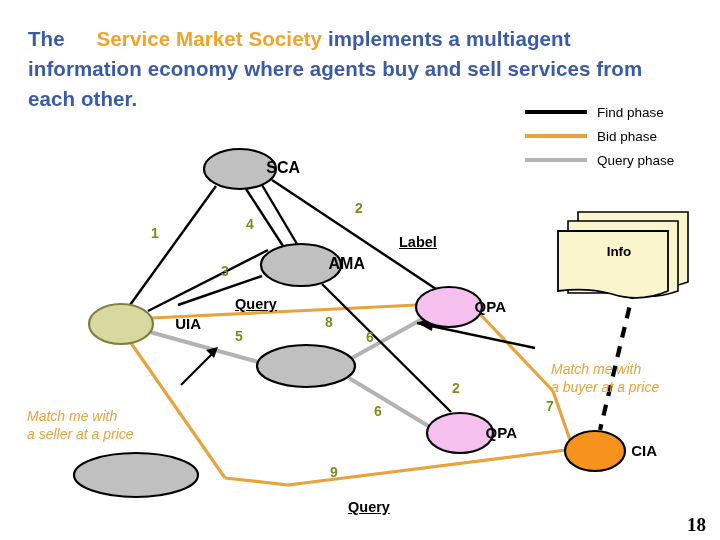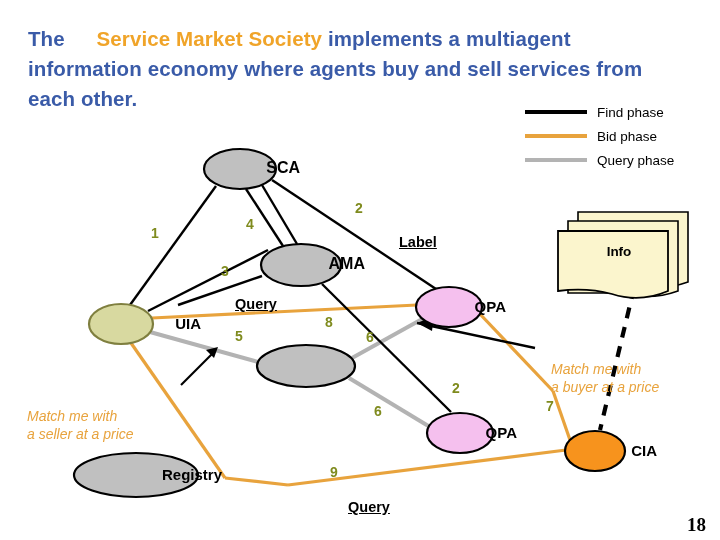--- a/index.html
+++ b/index.html
@@ -122,21 +122,20 @@
       <ellipse cx="136" cy="475" rx="62" ry="22" fill="#c0c0c0" stroke="#000000" stroke-width="2.2"></ellipse>
     </g>
   </svg>
 
   <div class="nodelbl" style="left:204px;top:159px;width:72px;font-size:16px;">SCA</div>
   <div class="nodelbl" style="left:261px;top:255px;width:80px;font-size:16px;">AMA</div>
   <div class="nodelbl" style="left:89px;top:315px;width:88px;font-size:15px;">UIA</div>
   <div class="nodelbl" style="left:416px;top:298px;width:66px;font-size:15px;">QPA</div>
   <div class="nodelbl" style="left:427px;top:424px;width:66px;font-size:15px;">QPA</div>
   <div class="nodelbl" style="left:565px;top:442px;width:68px;font-size:15px;">CIA</div>
-  <div class="nodelbl" style="left:74px;top:466px;width:124px;font-size:15px;">Registry</div>
 
   <div class="infolbl">
     <div>Info</div>
   </div>
 
   <div class="numlbl" style="left:151px;top:225px;">1</div>
   <div class="numlbl" style="left:355px;top:200px;">2</div>
   <div class="numlbl" style="left:246px;top:216px;">4</div>
   <div class="numlbl" style="left:221px;top:263px;">3</div>
   <div class="numlbl" style="left:235px;top:328px;">5</div>

